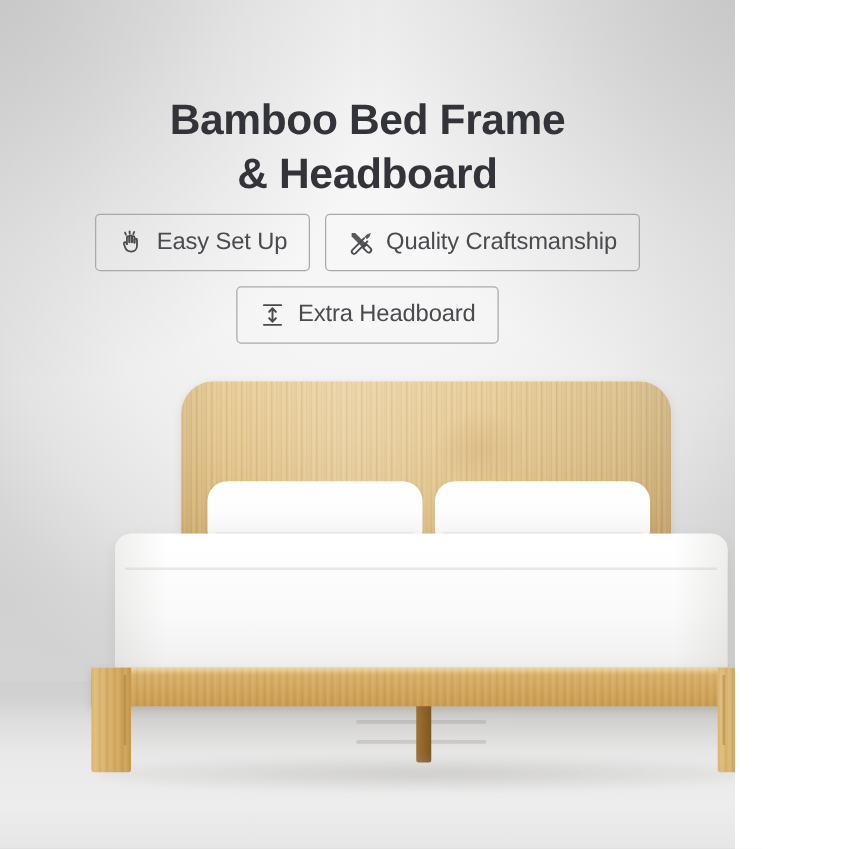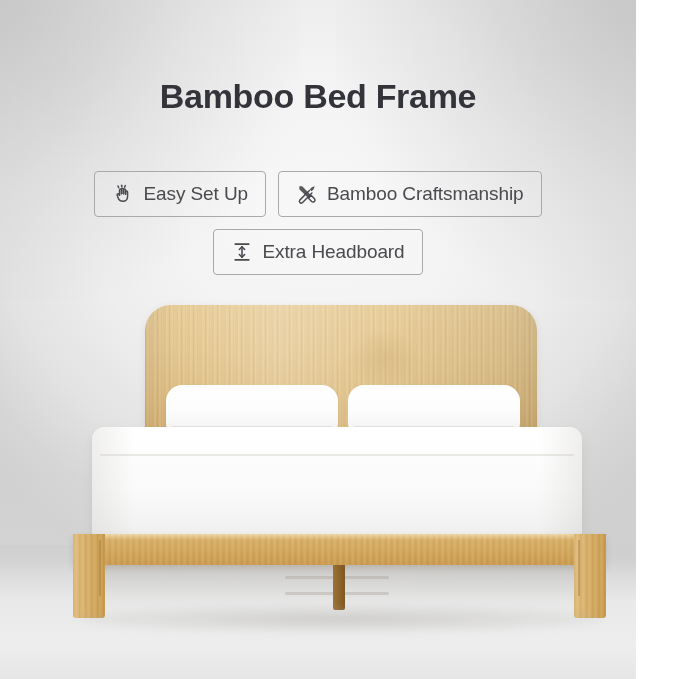--- a/index.html
+++ b/index.html
@@ -7,21 +7,21 @@
     margin: 0;
     padding: 0;
     background: #ffffff;
   }
   body {
     font-family: "Liberation Sans", sans-serif;
   }
 
   #stage {
     position: relative;
-    width: 636px;
+    width: 588px;
     height: 679px;
     overflow: hidden;
     background: #d4d4d4;
   }
 
   
   .bg-base {
     position: absolute;
     inset: 0;
     background:
@@ -295,20 +295,21 @@
 
   <div class="bg-base"></div>
   <div class="bg-corner-tl"></div>
   <div class="bg-corner-tr"></div>
   <div class="bg-corner-bl"></div>
   <div class="bg-floorline"></div>
   <div class="bg-floor"></div>
 
   <h1 class="headline">
     <span class="l1">Bamboo Bed Frame</span>
+    <span class="l2">&amp; Headboard</span>
   </h1>
 
   <div class="badge-row row1">
 
     <div class="badge">
       <span class="badge-icon">
         <svg viewBox="0 0 24 24" fill="none" stroke="currentColor" stroke-width="1.6" stroke-linecap="round" stroke-linejoin="round">
           <path d="M8.2 13.4V7.6a1.1 1.1 0 0 1 2.2 0v4.2"></path>
           <path d="M10.4 11.6V6.9a1.1 1.1 0 0 1 2.2 0v4.7"></path>
           <path d="M12.6 11.8V7.5a1.1 1.1 0 0 1 2.2 0v4.6"></path>
@@ -323,21 +324,21 @@
 
     <div class="badge">
       <span class="badge-icon">
         <svg viewBox="0 0 24 24" fill="none" stroke="currentColor" stroke-width="1.6" stroke-linecap="round" stroke-linejoin="round">
           <path d="M3.6 3.6h3.1l10 10-3.1 3.1-10-10z" fill="currentColor" stroke="none" opacity="0.92"></path>
           <path d="M13.6 16.7l3.1-3.1 3.5 3.5a2.2 2.2 0 0 1-3.1 3.1z"></path>
           <path d="M20.4 3.6l-3.2 1.1-2.3 2.3 2.1 2.1 2.3-2.3 1.1-3.2z" fill="currentColor" stroke="none" opacity="0.92"></path>
           <path d="M14.6 8.2L4.1 18.7a2 2 0 0 0 2.8 2.8L17.4 11"></path>
         </svg>
       </span>
-      <span class="badge-label">Bamboo Craftsmanship</span>
+      <span class="badge-label">Quality Craftsmanship</span>
     </div>
 
   </div>
 
   <div class="badge-row row2">
 
     <div class="badge">
       <span class="badge-icon">
         <svg viewBox="0 0 24 24" fill="none" stroke="currentColor" stroke-width="1.7" stroke-linecap="round" stroke-linejoin="round">
           <path d="M4.5 3.4h15"></path>

